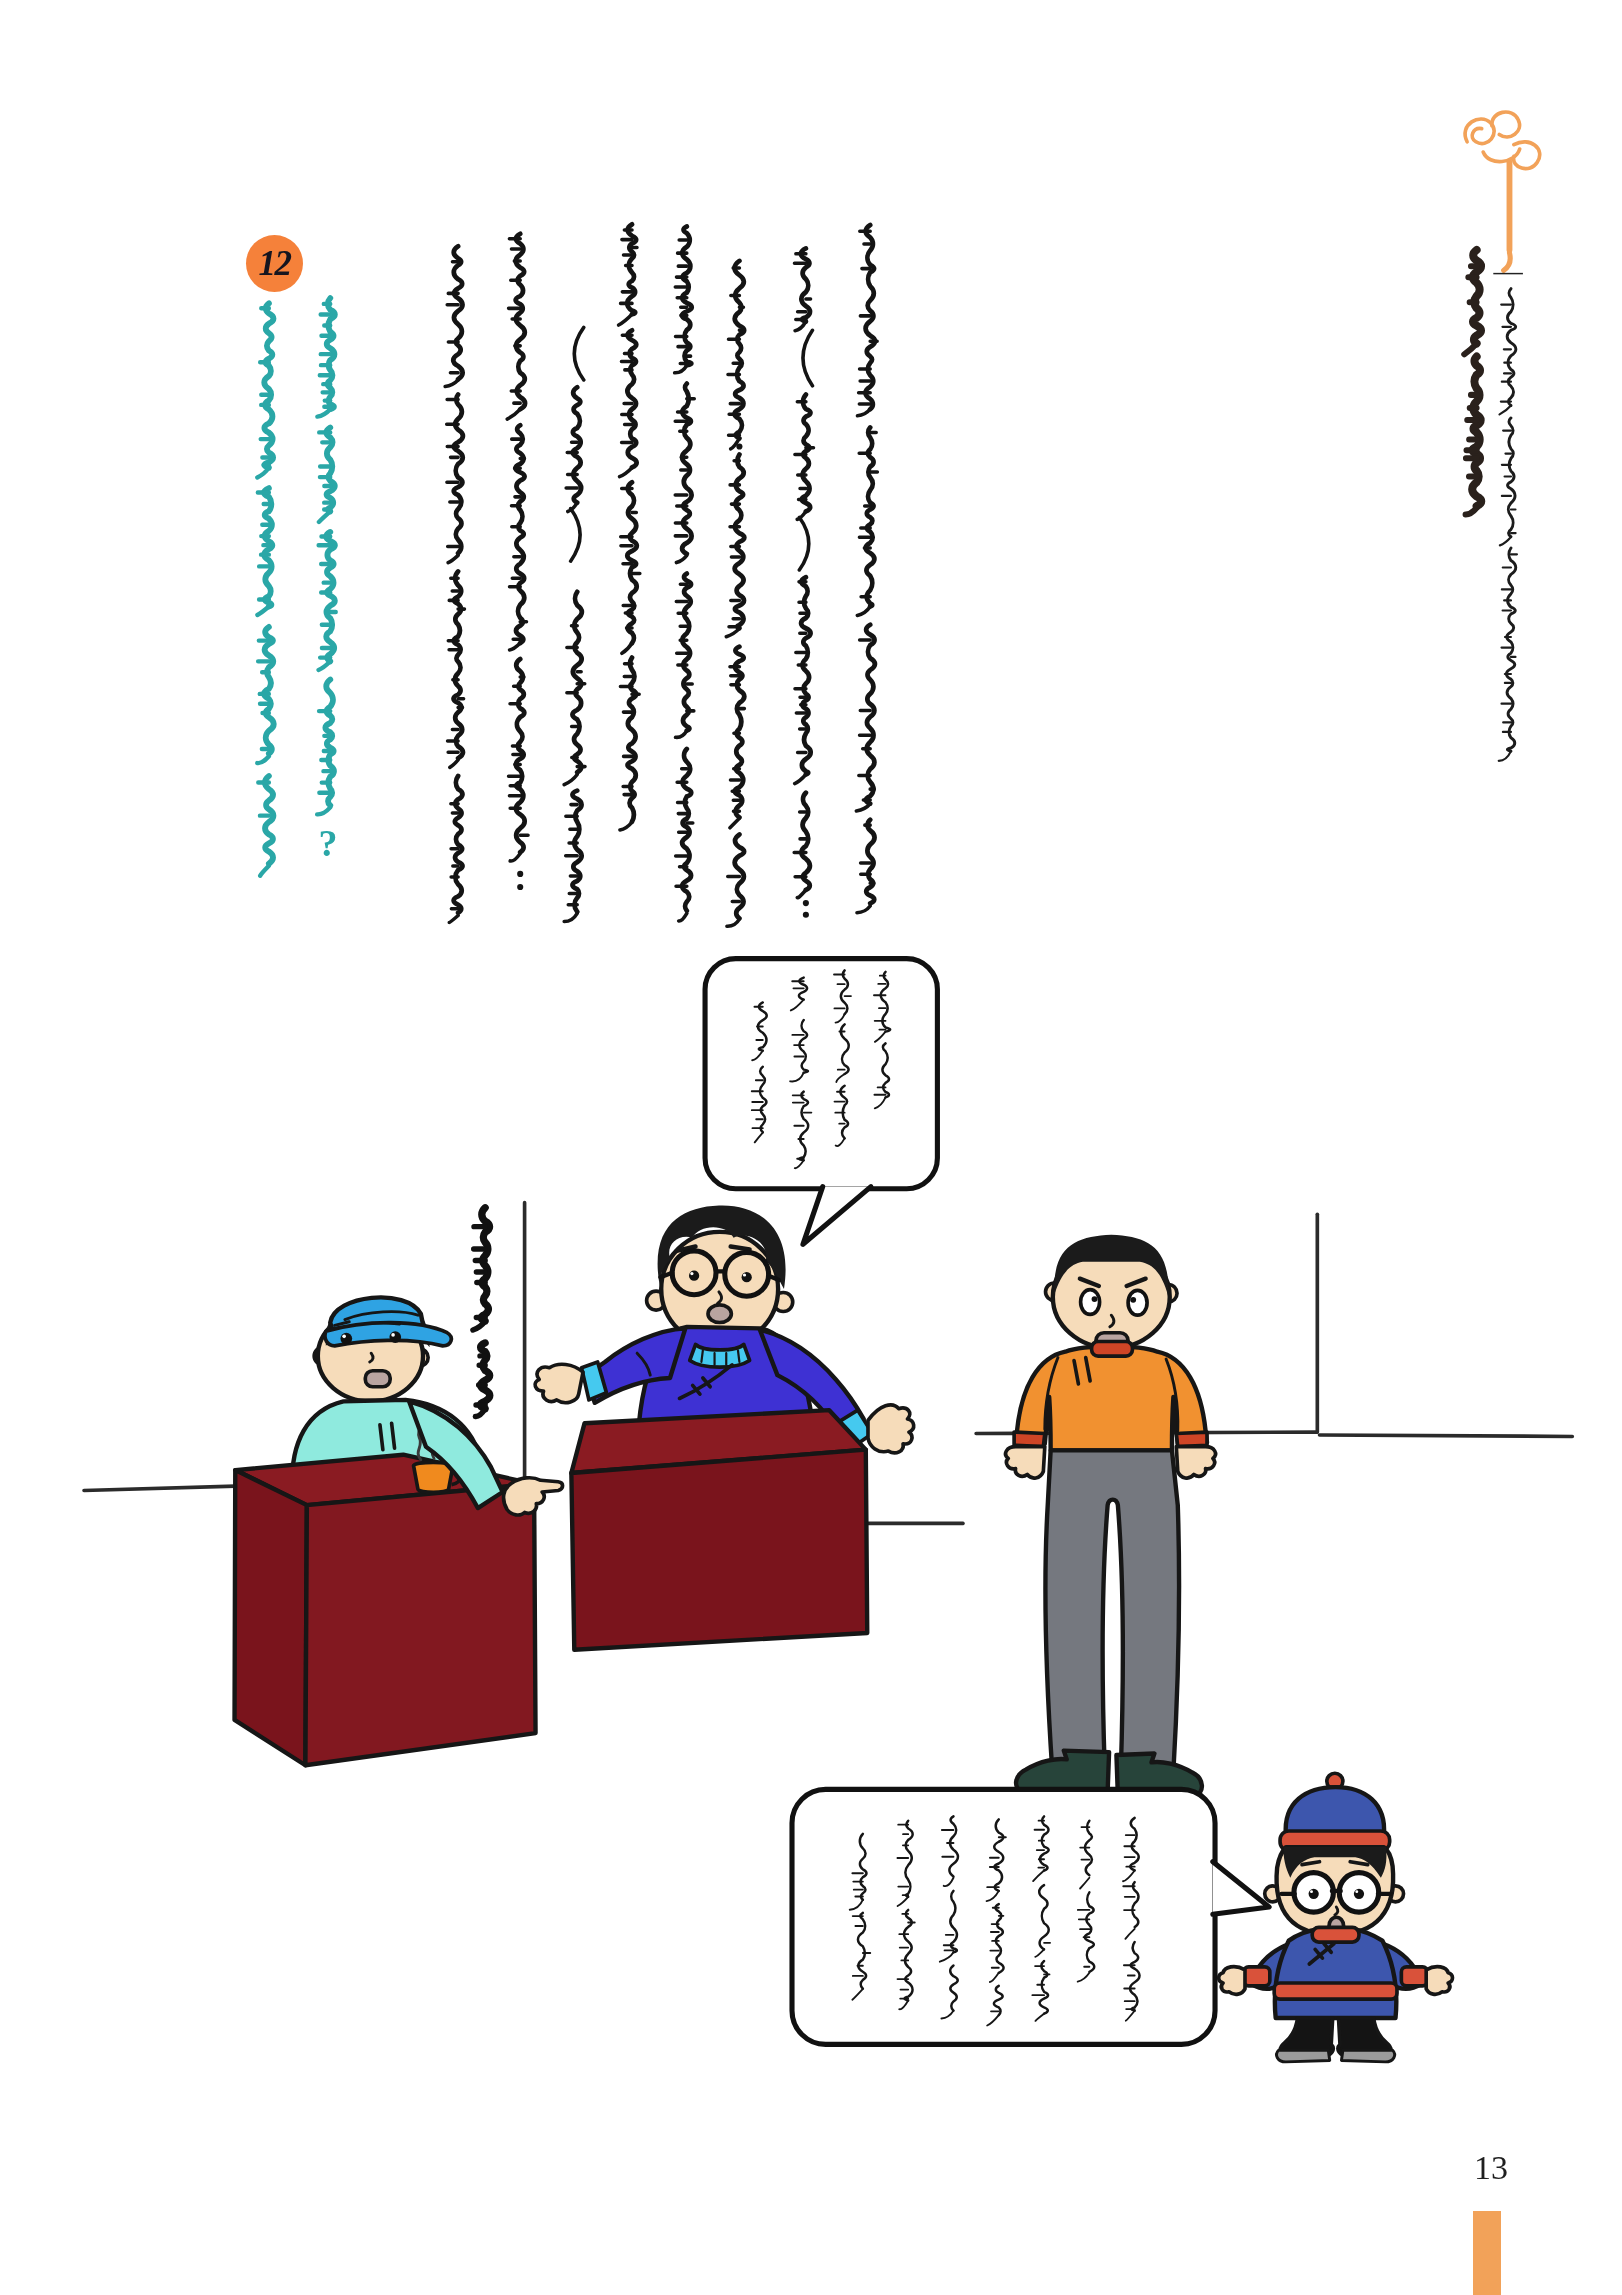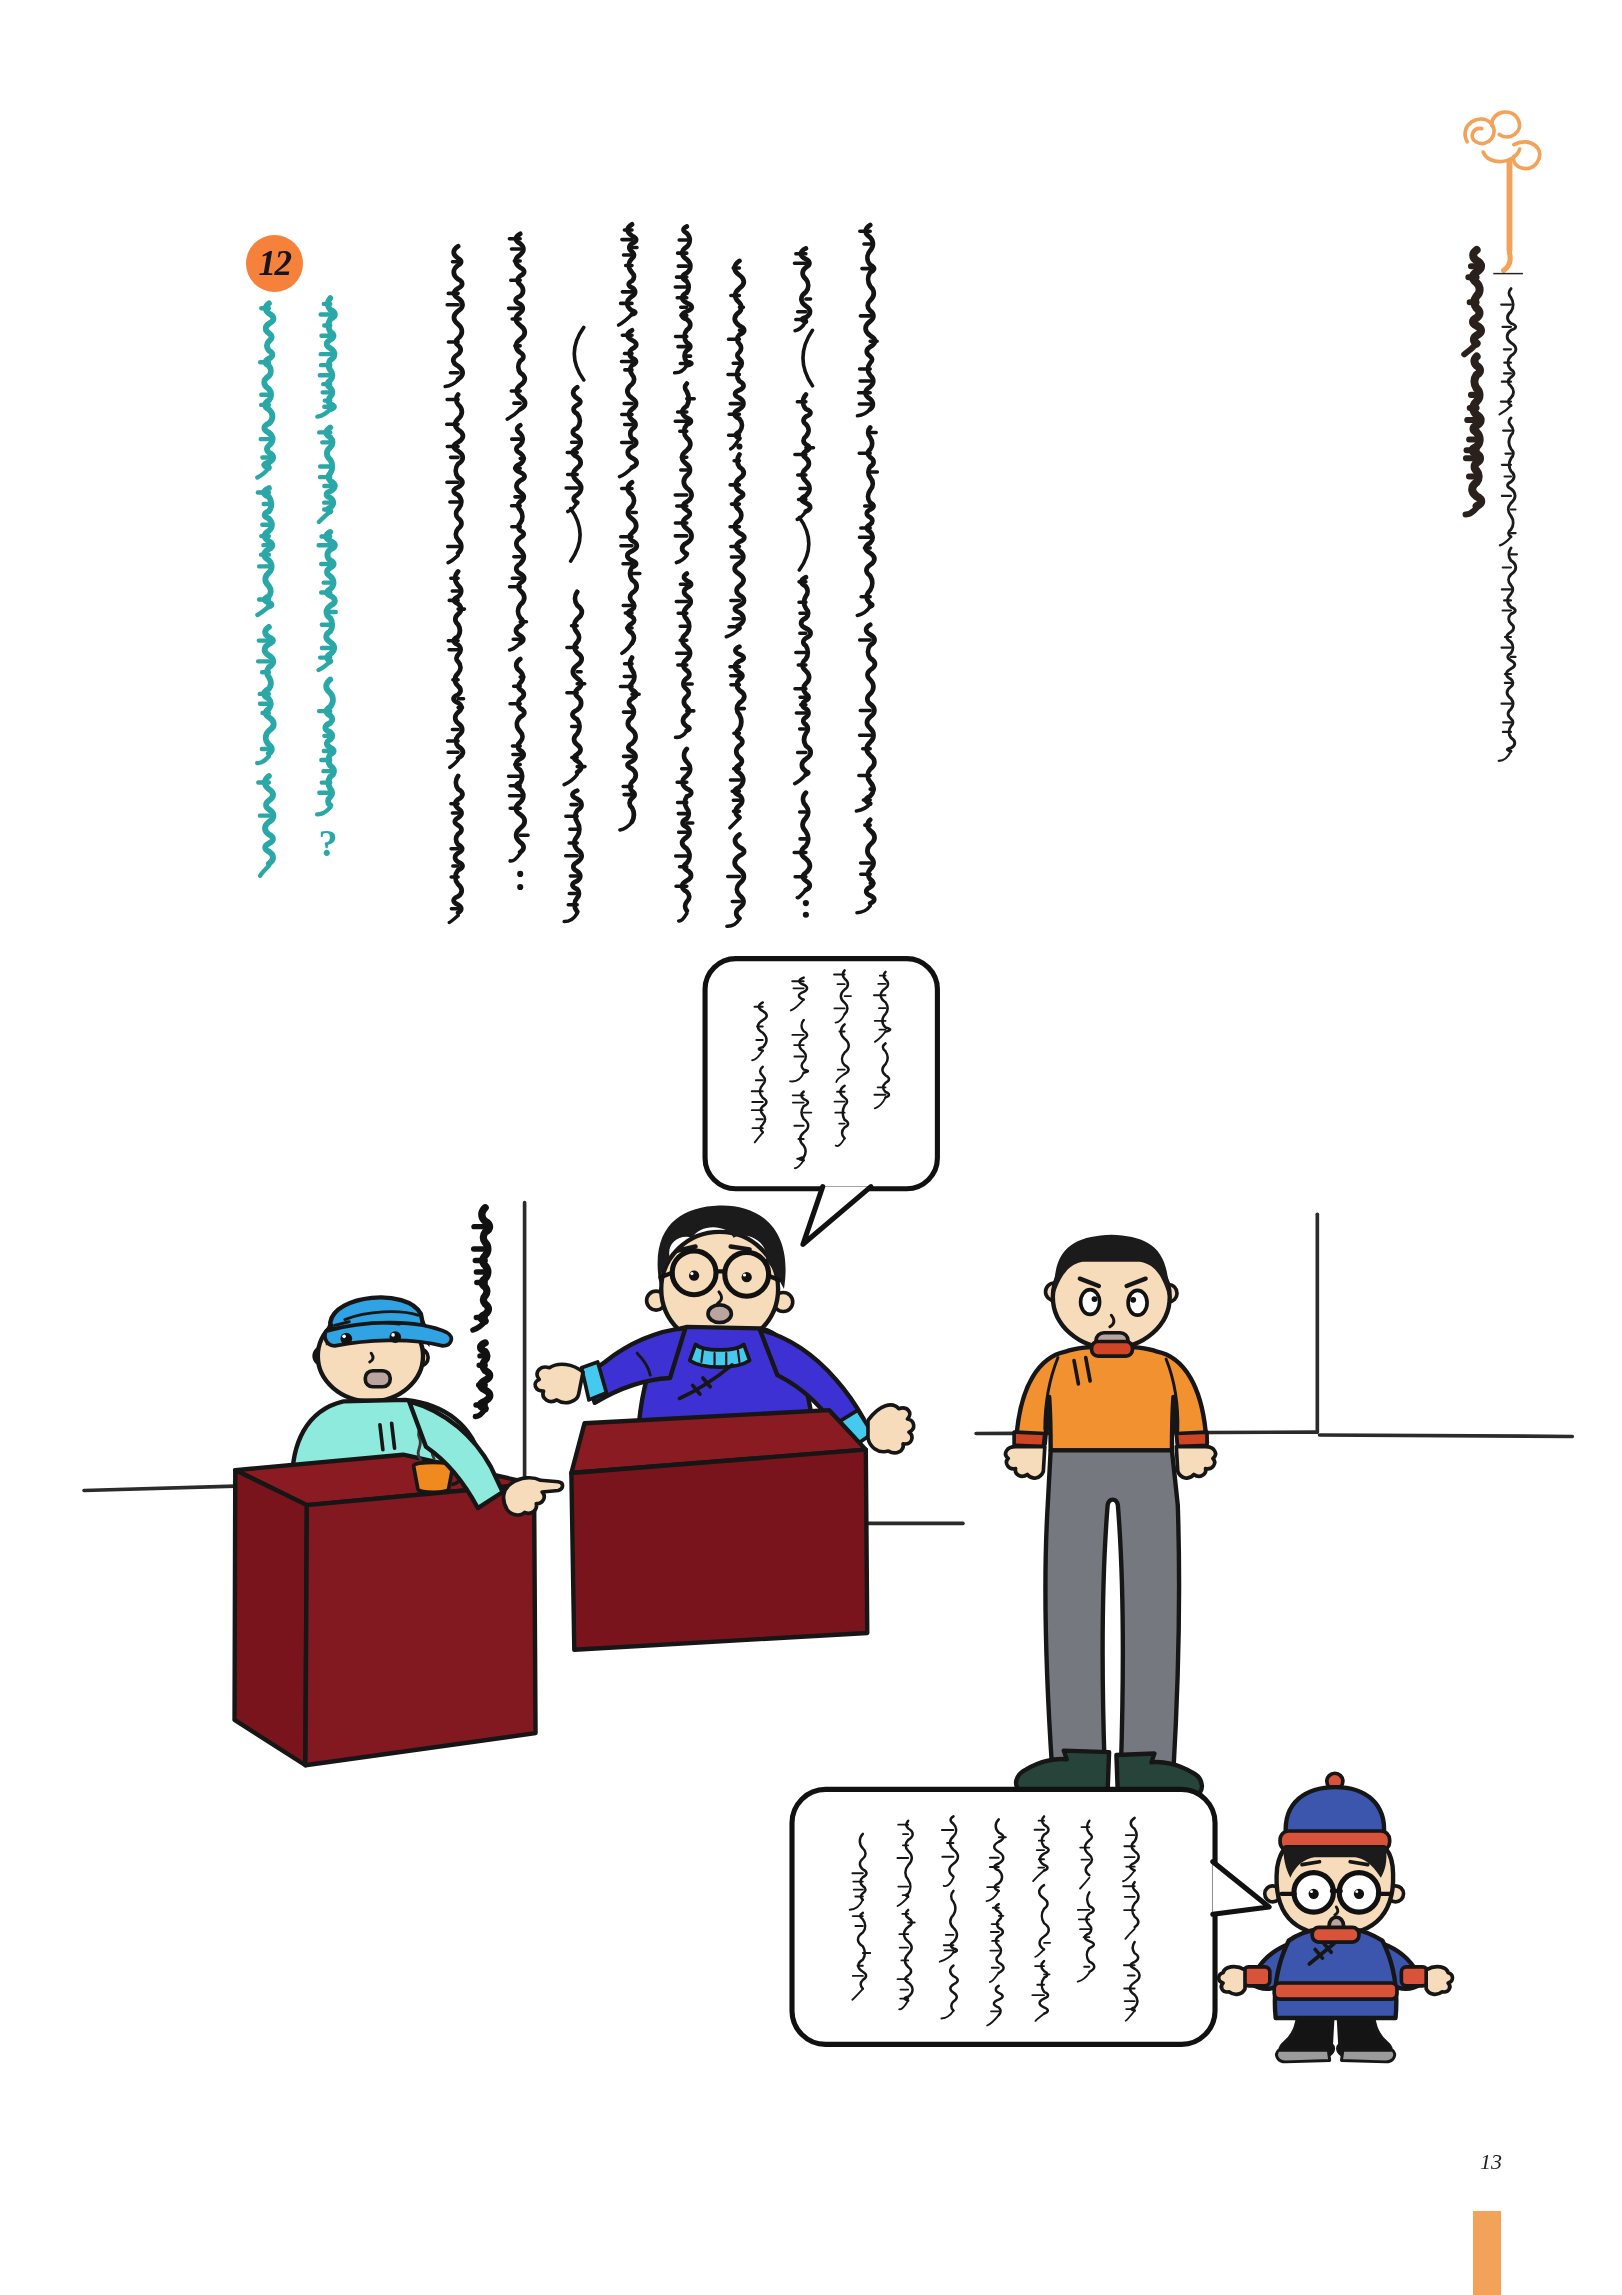--- a/index.html
+++ b/index.html
@@ -15,21 +15,21 @@
   .badge{
     left:246px;top:235px;width:57px;height:57px;
     border-radius:50%;
     background:var(--badge,#f5813a);
     display:flex;align-items:center;justify-content:center;
     font-style:italic;font-weight:700;font-size:35px;
     color:#15151f;letter-spacing:-1.5px;
   }
   .pagenum{
     left:1451px;top:2149px;width:80px;
-    text-align:center;font-size:22px;color:#1f1f1f;font-style:italic;
+    text-align:center;font-size:34px;color:#1f1f1f;
   }
   .orange-bar{
     left:1473px;top:2211px;width:28px;height:84px;
     background:var(--orangeAccent,#f2a259);
   }
 </style>
 </head>
 <body>
 
 <div class="page">

